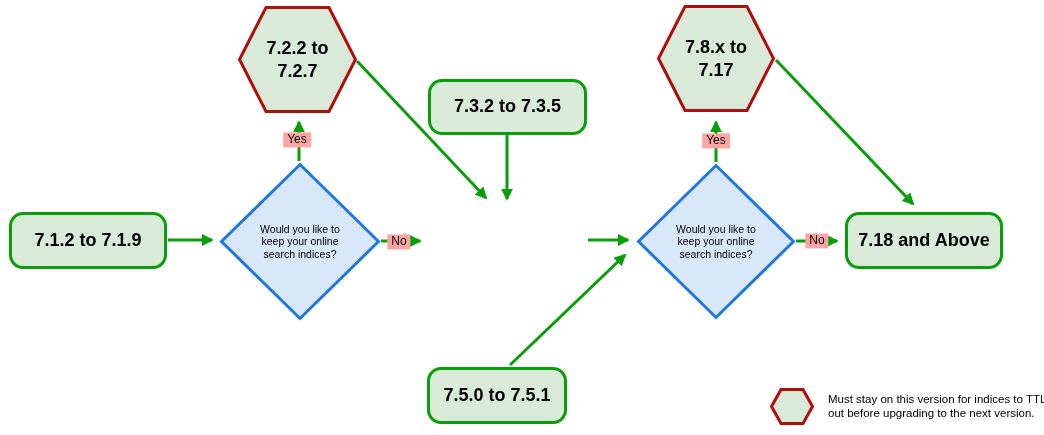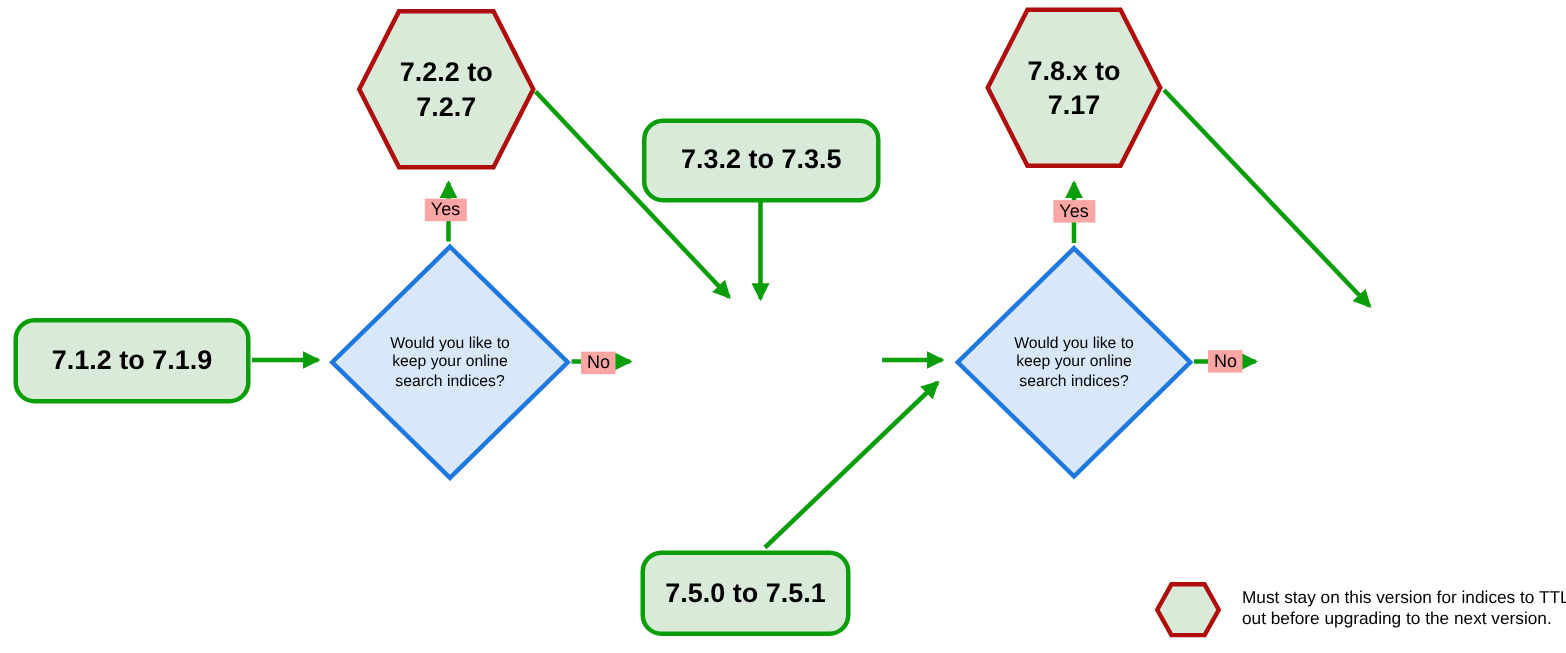--- a/index.html
+++ b/index.html
@@ -70,20 +70,23 @@
 
   <div class="node process" style="left:428px;top:32px;width:159px;height:56px;margin-top:47px;">
     <div class="lbl">7.3.2 to 7.3.5</div>
   </div>
 
 
   <div class="node process" style="left:427px;top:367px;width:140px;height:57px;">
     <div class="lbl">7.5.0 to 7.5.1</div>
   </div>
 
+  <div class="node process" style="left:845px;top:212px;width:158px;height:57px;">
+    <div class="lbl">7.18 and Above</div>
+  </div>
 
   <div class="shape-wrap" style="left:220px;top:163px;width:160px;height:157px;">
     <svg width="160" height="157" viewBox="0 0 160 157">
       <polygon points="80,1.5 158.5,78.5 80,155.5 1.5,78.5" fill="#d9e7fb" stroke="#1f78e0" stroke-width="3" stroke-linejoin="miter"></polygon>
     </svg>
     <div class="overlay-lbl">
       <div class="diamond-lbl">Would you like to keep your online search indices?</div>
     </div>
   </div>
 

